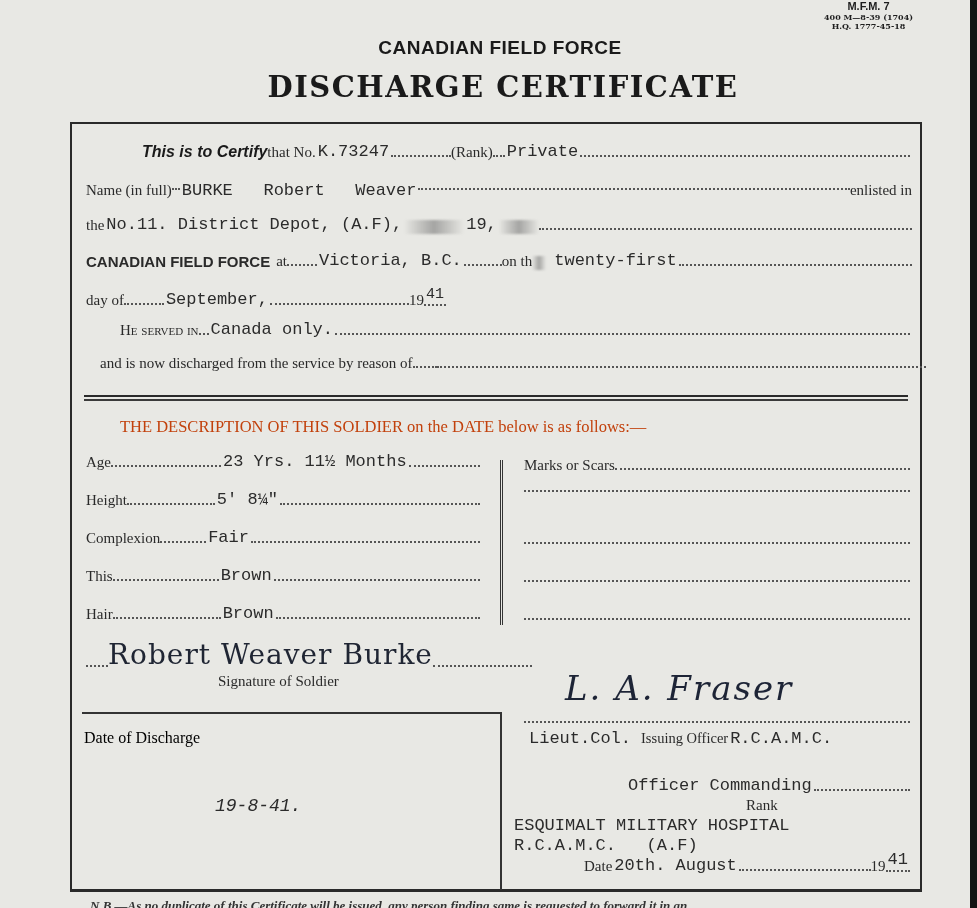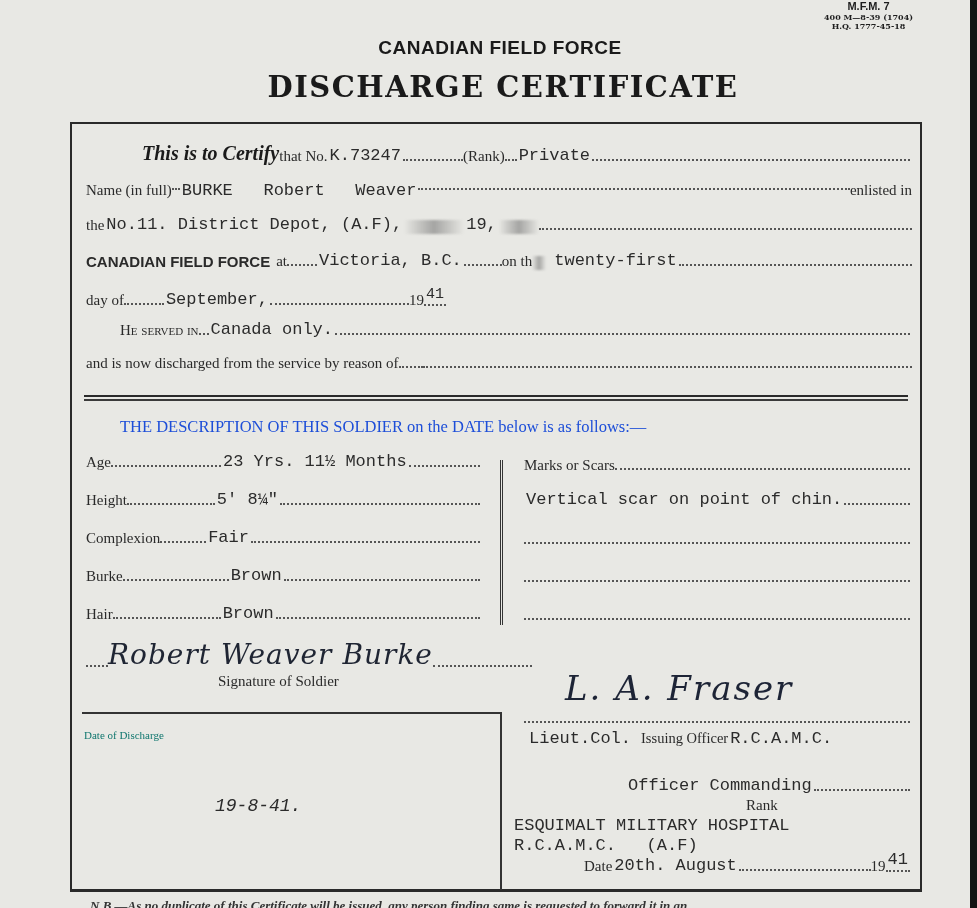--- a/index.html
+++ b/index.html
@@ -49,46 +49,46 @@
     .fixed-dots {
       border-bottom: 2px dotted #555; height: 0; margin-bottom: 4px;
     }
     .tw {
       font-family: "Liberation Mono", "DejaVu Sans Mono", monospace;
       font-size: 17px; color: #2b2b2b; padding: 0 2px;
       position: relative;
     }
     .tw.dotted-under { border-bottom: 2px dotted #555; padding-bottom: 1px; margin-bottom: 3px; }
     .gothic {
-      font-family: Liberation Serif, serif; font-weight: bold; font-size: 20px;
+      font-family: Liberation Sans, sans-serif; font-weight: bold; font-size: 16px;
       font-style: italic; color: #1a1a1a;
     }
     .smallcaps { font-variant: small-caps; }
     .double-rule {
       position: absolute; left: 84px; width: 824px; top: 395px;
       height: 2px; border-top: 2px solid #2a2a2a; border-bottom: 2px solid #3a3a3a;
     }
     .desc-heading {
-      position: absolute; left: 120px; top: 417px; font-size: 16.5px; color: #1d4ed8;
+      position: absolute; left: 120px; top: 417px; font-size: 16.5px; color: #c2410c;
       white-space: nowrap;
     }
     .vsep {
       position: absolute; left: 500px; top: 460px; width: 1px; height: 165px;
       border-left: 3px double #333;
     }
     .sig-script {
-      font-family: "DejaVu Serif", serif; font-style: italic; font-size: 28px;
+      font-family: "DejaVu Serif", serif; font-size: 28px;
       color: #1f2533; letter-spacing: 1px;
     }
     .sig-label { position: absolute; left: 218px; top: 673px; font-size: 15px; color: #2a2a2a; }
     .discharge-box {
       position: absolute; left: 82px; top: 712px; width: 420px; height: 178px;
       border-top: 2px solid #333; border-right: 2px solid #333; box-sizing: border-box;
     }
-    .discharge-label { position: absolute; left: 84px; top: 729px; font-size: 11px; color: #0f766e; }
+    .discharge-label { position: absolute; left: 84px; top: 729px; font-size: 16px; color: #000000; }
     .discharge-value {
       position: absolute; left: 215px; top: 796px;
       font-family: "Liberation Mono", monospace; font-size: 18px; color: #2b2b2b; font-style: italic;
     }
     .officer-sig {
       position: absolute; left: 565px; top: 668px;
       font-family: "DejaVu Serif", serif; font-style: italic; font-size: 34px;
       color: #1d2436; letter-spacing: 2px;
     }
     .officer-line {
@@ -179,21 +179,21 @@
   <span class="tw dotted-under" style="font-size:15px">41</span>
 </div>
 
 <div class="row" style="left:120px; top:320px; width:790px;">
   <span class="lbl smallcaps">He served in</span>
   <span class="fixed-dots" style="width:10px"></span>
   <span class="tw">Canada only.</span>
   <span class="dots"></span>
 </div>
 
-<div class="row" style="left:86px; top:355px; width:826px;">
+<div class="row" style="left:100px; top:355px; width:826px;">
   <span class="lbl">and is now discharged from the service by reason of</span>
   <span class="fixed-dots" style="width:24px"></span>
   <span class="dots"></span>
 </div>
 
 <div class="double-rule"></div>
 
 <div class="desc-heading">THE DESCRIPTION OF THIS SOLDIER on the DATE below is as follows:—</div>
 
 <div class="row" style="left:86px; top:452px; width:394px;">
@@ -208,40 +208,39 @@
   <span class="tw">5' 8¼"</span>
   <span class="dots"></span>
 </div>
 <div class="row" style="left:86px; top:528px; width:394px;">
   <span class="lbl">Complexion</span>
   <span class="fixed-dots" style="width:46px"></span>
   <span class="tw">Fair</span>
   <span class="dots"></span>
 </div>
 <div class="row" style="left:86px; top:566px; width:394px;">
-  <span class="lbl">Burke</span>
+  <span class="lbl">This</span>
   <span class="fixed-dots" style="width:106px"></span>
   <span class="tw">Brown</span>
   <span class="dots"></span>
 </div>
 <div class="row" style="left:86px; top:604px; width:394px;">
   <span class="lbl">Hair</span>
   <span class="fixed-dots" style="width:108px"></span>
   <span class="tw">Brown</span>
   <span class="dots"></span>
 </div>
 
 <div class="vsep"></div>
 
 <div class="row" style="left:524px; top:457px; width:386px;">
   <span class="lbl">Marks or Scars</span>
   <span class="dots"></span>
 </div>
 <div class="row" style="left:524px; top:490px; width:386px;">
-  <span class="tw">Vertical scar on point of chin.</span>
   <span class="dots"></span>
 </div>
 <div class="row" style="left:524px; top:528px; width:386px; height:20px;">
   <span class="dots"></span>
 </div>
 <div class="row" style="left:524px; top:566px; width:386px; height:20px;">
   <span class="dots"></span>
 </div>
 <div class="row" style="left:524px; top:604px; width:386px; height:20px;">
   <span class="dots"></span>

